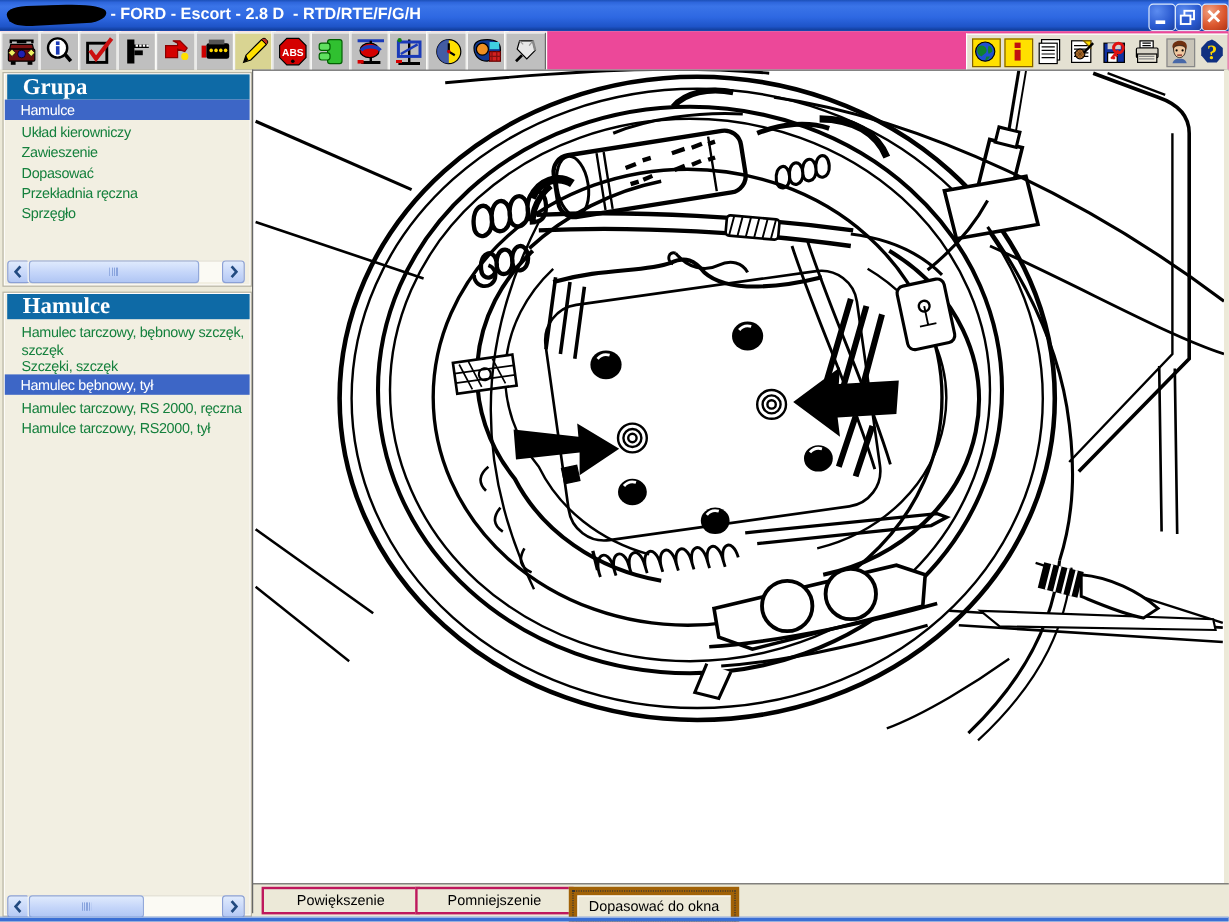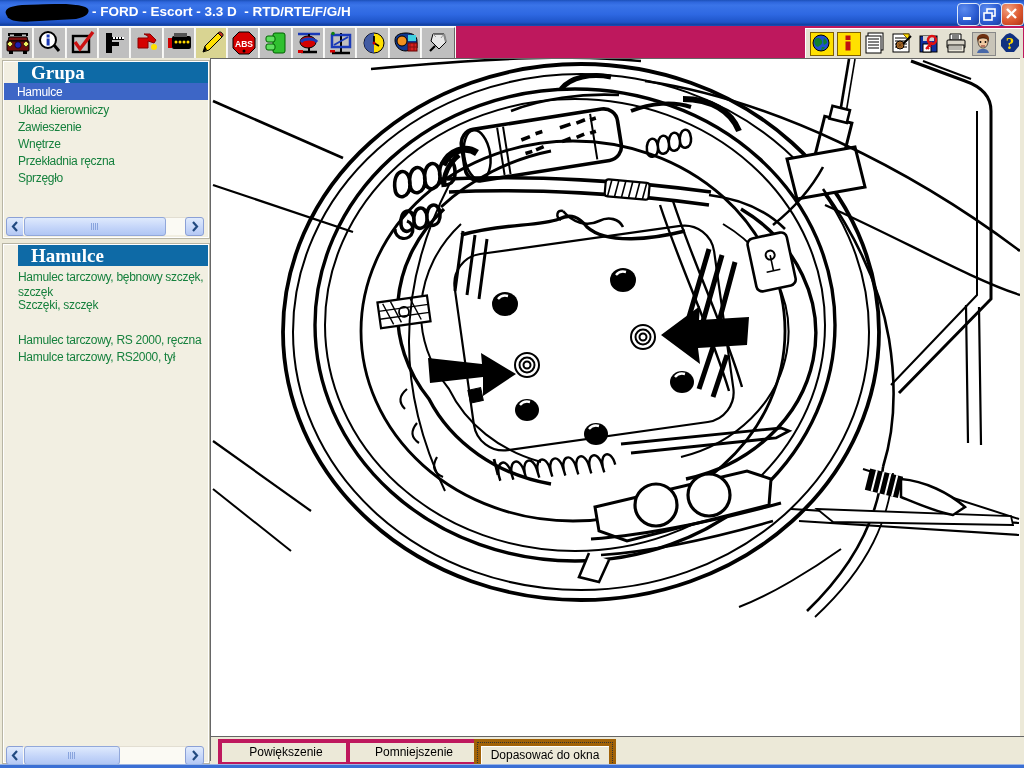--- a/index.html
+++ b/index.html
@@ -9,35 +9,35 @@
 
 #titlebar{left:0;top:0;width:1024px;height:26px;
   background:linear-gradient(180deg,#1c50b8 0%,#2e66dc 8%,#3a74e8 20%,#2e68e2 55%,#1e54c8 85%,#123f9e 96%,#1b52c0 100%);}
 #titletext{left:92px;top:4px;color:#fff;font-size:13.5px;font-weight:bold;white-space:pre;}
 .winbtn{top:3px;width:21px;height:21px;border-radius:4px;border:1px solid #dce8fa;}
 #btnmin{left:957px;background:radial-gradient(circle at 30% 25%,#5c8cf0,#2a5ad0 60%,#1a3f9e);}
 #btnmax{left:979px;background:radial-gradient(circle at 30% 25%,#5c8cf0,#2a5ad0 60%,#1a3f9e);}
 #btncls{left:1001px;background:radial-gradient(circle at 30% 25%,#f0a080,#dd5930 55%,#b03214);}
 .winbtn svg{position:absolute;left:0;top:0;}
 
-#toolbar{left:0;top:26px;width:1024px;height:32px;background:#be185d;border-bottom:1px solid #9a9a8e;}
+#toolbar{left:0;top:26px;width:1024px;height:32px;background:#ec4899;border-bottom:1px solid #9a9a8e;}
 .tbtn{position:absolute;top:1px;width:32px;height:30px;background:#bfbfbf;
   border-top:1px solid #f4f4f4;border-left:1px solid #f4f4f4;
   border-right:1px solid #686868;border-bottom:1px solid #686868;
   box-shadow:0 0 0 1px #fafaf6;}
 .tbtn.sel{background:#d9d492;}
 .tbtn svg{position:absolute;left:3px;top:2px;}
 #rstrip{left:805px;top:28px;width:217px;height:29px;background:#e4e1d2;
   border-top:1px solid #fff;border-left:1px solid #fff;border-bottom:1px solid #a0a094;}
 .ric{position:absolute;top:3px;width:22px;height:22px;}
 
 #leftcol{left:0;top:58px;width:210px;height:710px;background:#ece9d8;}
 .panel{position:absolute;left:2px;width:206px;background:#f2efe2;
   border:1px solid #b8b5a4;box-shadow:inset 1px 1px 0 #fff,inset -1px -1px 0 #fff;}
-.phead{position:absolute;left:15px;top:1px;right:1px;height:21px;background:#0e6aa6;padding-left:40px;}
+.phead{position:absolute;left:3px;top:1px;right:1px;height:21px;background:#0e6aa6;padding-left:40px;}
 .phead span{position:absolute;left:13px;top:0px;color:#fff;
   font-family:"Liberation Serif",serif;font-weight:bold;font-size:19px;}
 .item{position:absolute;left:15px;color:#15803d;font-size:12px;letter-spacing:-0.3px;white-space:nowrap;}
 .selrow{position:absolute;left:1px;right:1px;height:17px;background:#3d66c6;}
 .selrow span{position:absolute;left:13px;top:2px;color:#fff;font-size:12px;letter-spacing:-0.3px;white-space:nowrap;}
 
 .sbar{position:absolute;height:17px;}
 .sbtn{position:absolute;top:0;width:17px;height:17px;border-radius:3px;
   background:linear-gradient(180deg,#e0ebfd,#c6d6f9 60%,#b4c8f4);border:1px solid #8ba0d6;}
 .sbtn svg{position:absolute;left:2px;top:2px;}
@@ -46,33 +46,33 @@
   background:linear-gradient(180deg,#dfeafd,#c4d5f9 55%,#b0c6f4);border:1px solid #92a8da;}
 .grip{position:absolute;top:5px;width:8px;height:7px;
   background:repeating-linear-gradient(90deg,#89a4dd 0 1px,transparent 1px 2px);}
 
 #canvas{left:210px;top:58px;width:809px;height:677px;background:#fff;
   border-left:1px solid #666;border-top:1px solid #666;border-right:1px solid #999;}
 #rightstrip{left:1020px;top:58px;width:4px;height:706px;background:#ece9d8;}
 
 #botbar{left:210px;top:736px;width:814px;height:24px;background:#ece9d8;border-top:1px solid #666;border-left:1px solid #666;}
 .bbtn{position:absolute;top:2px;height:19px;width:128px;background:#ece9d8;
-  border:4px solid #be185d;font-size:12px;text-align:center;line-height:18px;color:#000;}
+  border:2px solid #be185d;font-size:12px;text-align:center;line-height:18px;color:#000;}
 .bbtn.focus{border:7px solid #a16207;box-shadow:inset 1px 1px 0 #fff;outline:1px dotted #333;outline-offset:-4px;}
 #bluebot{left:0;top:764px;width:1024px;height:4px;background:#3a6fd4;border-top:1px solid #9ab4e4;}
 </style>
 </head>
 <body>
 
 <div id="titlebar" class="abs">
 <svg class="abs" style="left:0;top:0" width="100" height="26" viewBox="0 0 100 26">
  <path d="M6,14 C4,9 10,6 22,5 L55,4 C75,3.5 86,6 88,9 C90,12 87,17 76,19 L30,21.5 C12,22.5 8,19 6,14 Z" fill="#000"></path>
  <path d="M9,10 C25,7 62,5 80,8 M8,16 C28,19 70,18 84,13" stroke="#000" stroke-width="4" fill="none"></path>
 </svg>
-<div id="titletext" class="abs">- FORD - Escort - 3.3 D  - RTD/RTE/F/G/H</div>
+<div id="titletext" class="abs">- FORD - Escort - 2.8 D  - RTD/RTE/F/G/H</div>
 <div id="btnmin" class="abs winbtn">
       <svg width="21" height="21">
         <rect x="5" y="13" width="8" height="3" fill="#fff"></rect>
       </svg>
     </div>
 <div id="btnmax" class="abs winbtn">
       <svg width="21" height="21">
         <rect x="7" y="5" width="8" height="7" fill="none" stroke="#fff" stroke-width="1.6"></rect>
         <rect x="4" y="9" width="8" height="7" fill="#2a5ad0" stroke="#fff" stroke-width="1.6"></rect>
       </svg>
@@ -255,21 +255,21 @@
 <div id="leftcol" class="abs">
  <div class="panel" style="top:2px;height:177px;">
   <div class="phead">
         <span>Grupa</span>
       </div>
   <div class="selrow" style="top:22px">
         <span>Hamulce</span>
       </div>
   <div class="item" style="top:42px">Układ kierowniczy</div>
   <div class="item" style="top:59px">Zawieszenie</div>
-  <div class="item" style="top:76px">Wnętrze</div>
+  <div class="item" style="top:76px">Dopasować</div>
   <div class="item" style="top:93px">Przekładnia ręczna</div>
   <div class="item" style="top:110px">Sprzęgło</div>
   <div class="sbar" style="left:3px;top:156px;width:198px;">
    <div class="sbtn" style="left:0">
           <svg width="13" height="13">
             <path d="M8,2 L4,6.5 L8,11" stroke="#224a80" stroke-width="2.2" fill="none"></path>
           </svg>
         </div>
    <div class="strack" style="left:17px;width:164px;"></div>
    <div class="sbtn" style="right:0">
@@ -282,20 +282,23 @@
         </div>
   </div>
  </div>
  <div class="panel" style="top:185px;height:519px;">
   <div class="phead">
         <span>Hamulce</span>
       </div>
   <div class="item" style="top:26px">Hamulec tarczowy, bębnowy szczęk,</div>
   <div class="item" style="top:41px">szczęk</div>
   <div class="item" style="top:54px">Szczęki, szczęk</div>
+  <div class="selrow" style="top:68px">
+        <span>Hamulec bębnowy, tył</span>
+      </div>
   <div class="item" style="top:89px">Hamulec tarczowy, RS 2000, ręczna</div>
   <div class="item" style="top:106px">Hamulce tarczowy, RS2000, tył</div>
   <div class="sbar" style="left:3px;top:502px;width:198px;">
    <div class="sbtn" style="left:0">
           <svg width="13" height="13">
             <path d="M8,2 L4,6.5 L8,11" stroke="#224a80" stroke-width="2.2" fill="none"></path>
           </svg>
         </div>
    <div class="strack" style="left:17px;width:164px;"></div>
    <div class="sbtn" style="right:0">

